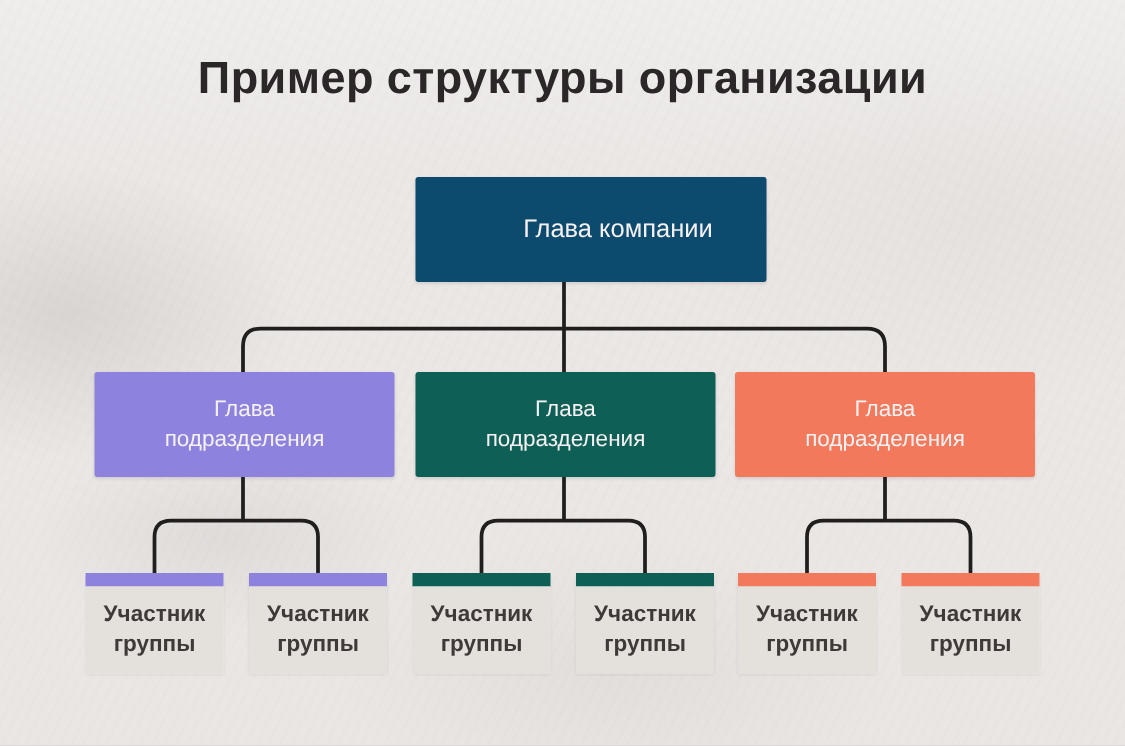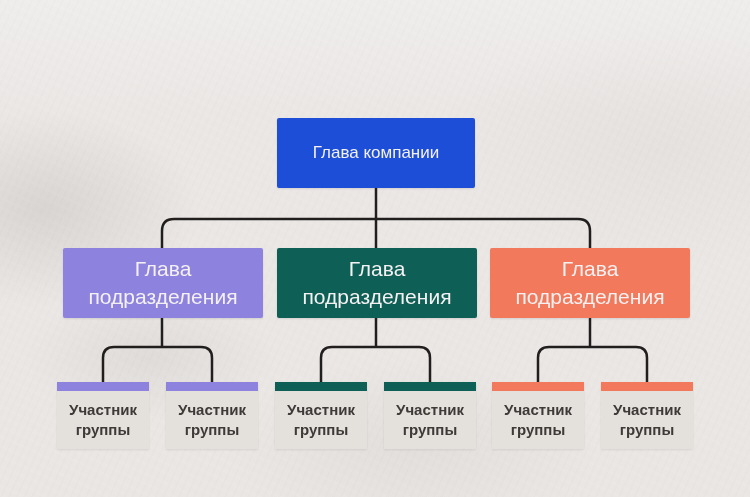--- a/index.html
+++ b/index.html
@@ -31,21 +31,21 @@
   }
   .connectors{position:absolute;inset:0;z-index:1;}
   .connectors path{fill:none;stroke:var(--line,#211e1e);stroke-width:2.5;}
   .node{
     position:absolute;z-index:2;display:flex;align-items:center;justify-content:center;
     text-align:center;border-radius:2px;
     color:var(--box-text,#f5f1f3);
     box-shadow:0 1px 2px rgba(60,50,55,0.12);
   }
   .root-box{left:277px;top:118px;width:198px;height:70px;font-size:17px;}
-  .division{top:248px;width:200px;height:70px;font-size:21px;line-height:1.32;}
+  .division{top:248px;width:200px;height:70px;font-size:15px;line-height:1.32;}
   .division .wrap{max-width:150px;}
   .division.d0{left:63px;}
   .division.d1{left:277px;}
   .division.d2{left:490px;}
   .member{
     position:absolute;top:382px;width:92px;height:67px;z-index:2;
     box-shadow:0 1px 2px rgba(60,50,55,0.10);
   }
   .member .bar{height:9px;width:100%;}
   .member .body{
@@ -55,37 +55,38 @@
   }
   .member.m0{left:57px;}  .member.m1{left:166px;}
   .member.m2{left:275px;} .member.m3{left:384px;}
   .member.m4{left:492px;} .member.m5{left:601px;}
 </style>
 </head>
 <body>
 
 <div class="canvas">
 
+  <div class="title">Пример структуры организации</div>
 
   <svg class="connectors" width="750" height="497" viewBox="0 0 750 497" aria-hidden="true">
 
     <path d="M 376,188 L 376,248"></path>
     <path d="M 162,248 L 162,231 Q 162,219 174,219 L 578,219 Q 590,219 590,231 L 590,248"></path>
 
     <path d="M 162,318 L 162,347"></path>
     <path d="M 103,382 L 103,358 Q 103,347 114,347 L 201,347 Q 212,347 212,358 L 212,382"></path>
 
     <path d="M 376,318 L 376,347"></path>
     <path d="M 321,382 L 321,358 Q 321,347 332,347 L 419,347 Q 430,347 430,358 L 430,382"></path>
 
     <path d="M 590,318 L 590,347"></path>
     <path d="M 538,382 L 538,358 Q 538,347 549,347 L 636,347 Q 647,347 647,358 L 647,382"></path>
   </svg>
 
-  <div class="node root-box" style="background-color: #1d4ed8;">
+  <div class="node root-box" style="background-color: #0c4a6e; padding-left: 36px;">
     <span class="wrap">Глава компании</span>
   </div>
 
   <div class="node division d0" style="background-color: rgb(141, 131, 222);">
     <span class="wrap">Глава подразделения</span>
   </div>
   <div class="node division d1" style="background-color: rgb(14, 95, 85);">
     <span class="wrap">Глава подразделения</span>
   </div>
   <div class="node division d2" style="background-color: rgb(242, 121, 91);">

